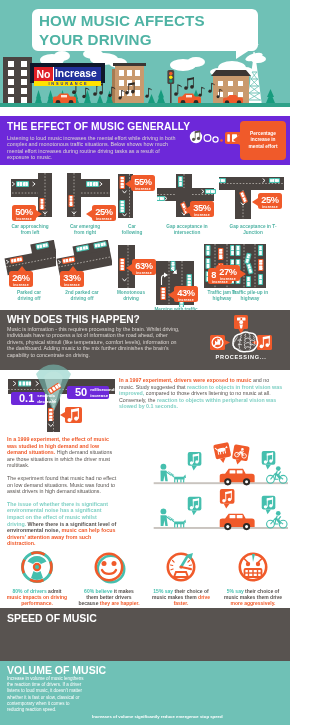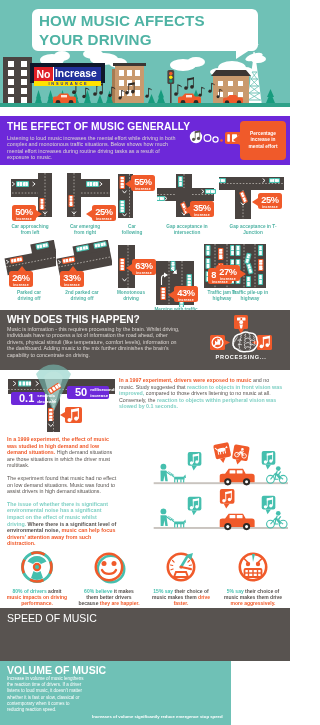--- a/index.html
+++ b/index.html
@@ -67,26 +67,26 @@
 .db{font-weight:bold;color:#585350}
 
 
 .drv{position:absolute;left:0;top:550px;width:290px;height:58px;background:#fff}
 .drvitem{position:absolute;width:70px;text-align:center}
 .drvtxt{position:absolute;left:4px;top:38px;width:62px;text-align:center;font-size:5px;line-height:6.2px;font-weight:bold;color:#585350}
 .tl2{color:#45BFAE}
 
 
 .spd{position:absolute;left:0;top:608px;width:290px;height:53px;background:#585350;color:#fff}
-.spd h2{position:absolute;left:7px;top:4px;font-size:10.5px;font-weight:normal}
+.spd h2{position:absolute;left:7px;top:4px;font-size:10.5px;font-weight:bold}
 .spdl{position:absolute;left:7px;top:17px;width:103px;font-size:4.5px;line-height:6.2px}
 .spdr{position:absolute;left:163px;top:5px;width:96px;font-size:4.5px;line-height:6.2px}
 
 
-.vol{position:absolute;left:0;top:661px;width:231px;height:64px;background:#6FC1B6;color:#fff}
+.vol{position:absolute;left:0;top:661px;width:290px;height:64px;background:#6FC1B6;color:#fff}
 .vol h2{position:absolute;left:7px;top:3px;font-size:10.5px;font-weight:bold}
 .vol p{position:absolute;left:7px;top:15px;width:80px;font-size:4.5px;line-height:6.2px}
 .volcap{position:absolute;left:92px;top:714px;width:190px;font-size:4.3px;color:#fff;font-weight:bold}
 .ob{color:#F05A2A;font-weight:bold}
 </style>
 </head>
 <body>
 
 <div class="page">
 

